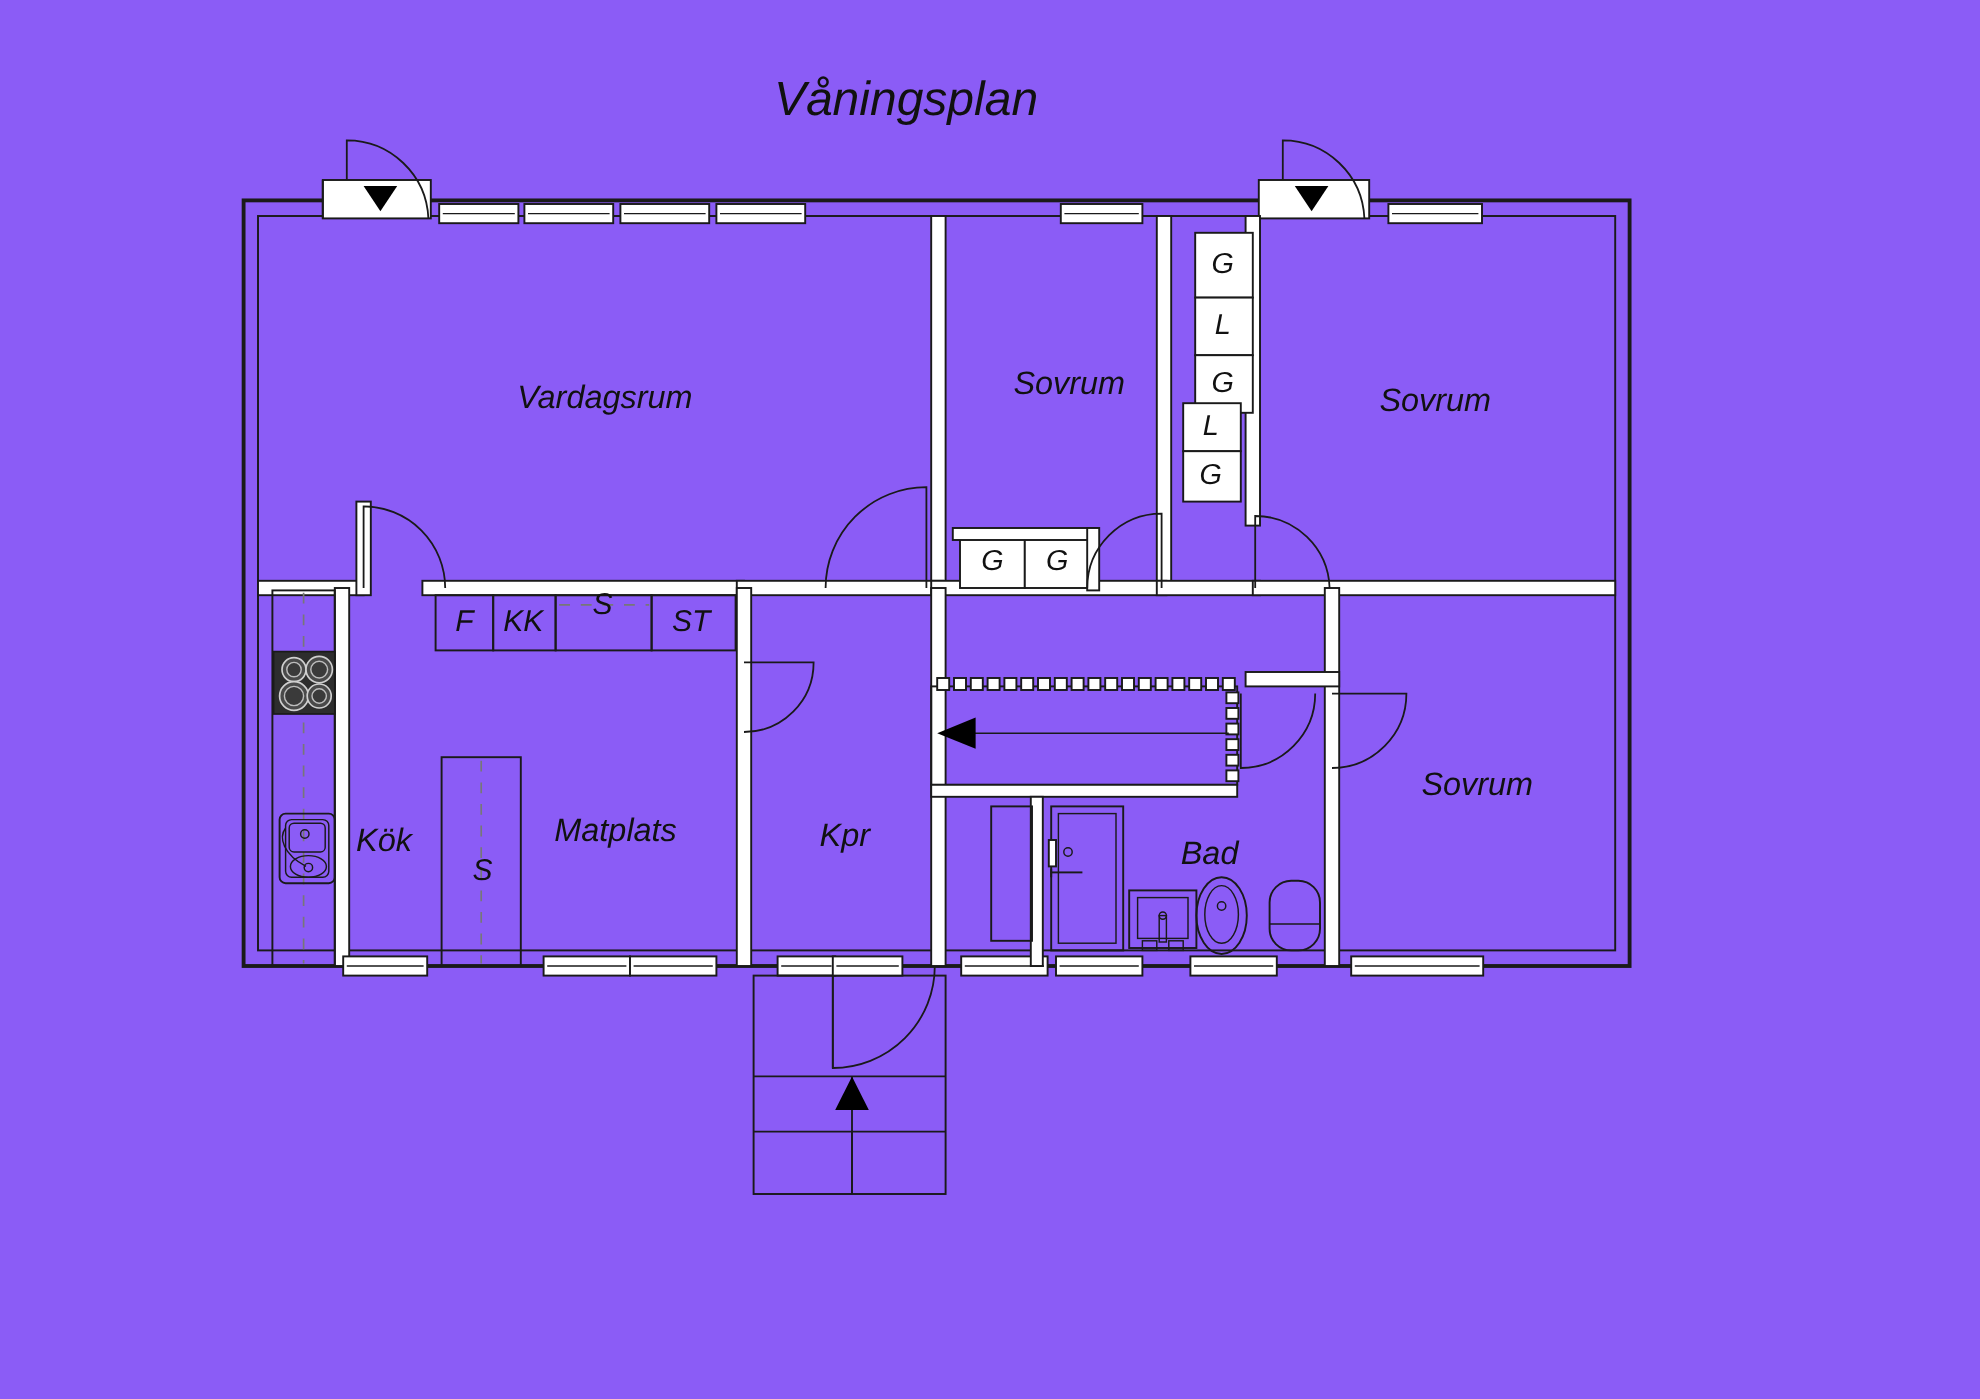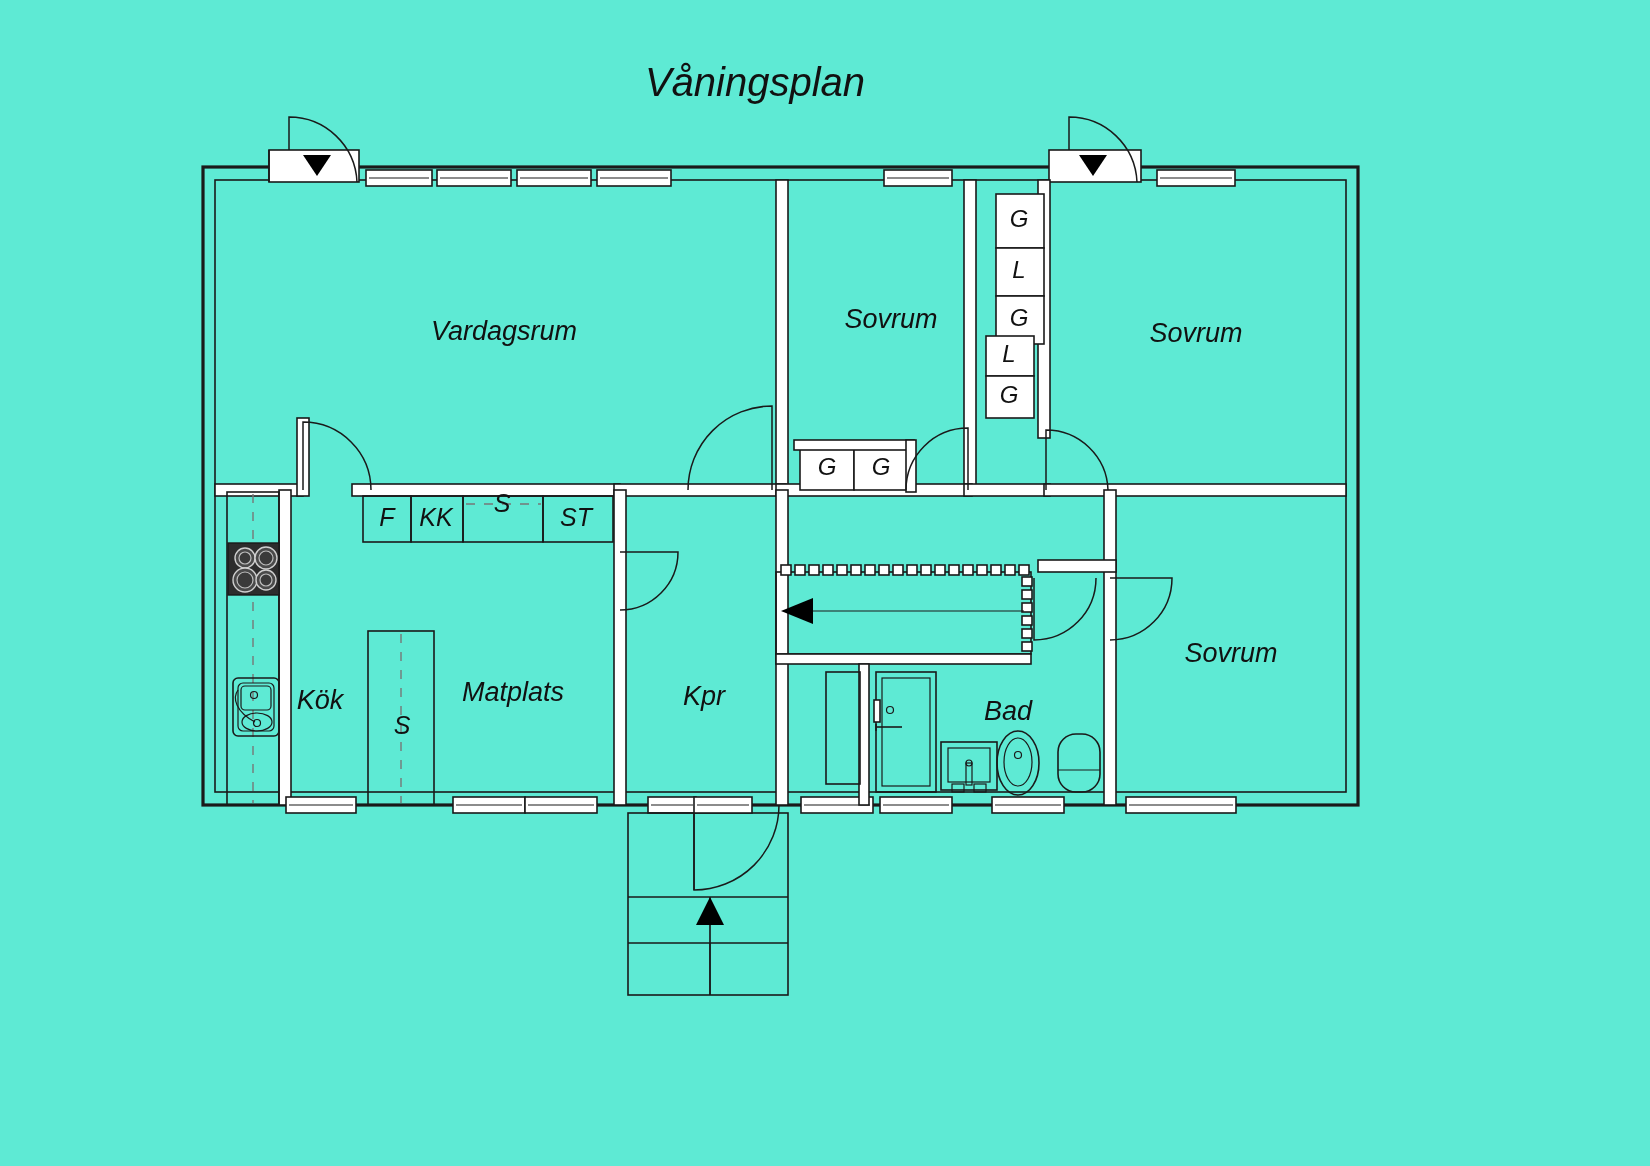--- a/index.html
+++ b/index.html
@@ -10,21 +10,21 @@
   body {
     width: 1650px;
     height: 1166px;
     font-family: "Liberation Sans", sans-serif;
     overflow: hidden;
   }
   #plan-root {
     position: relative;
     width: 1650px;
     height: 1166px;
-    background: #5eead4;
+    background: #8b5cf6;
   }
   svg.plan {
     display: block;
     width: 1650px;
     height: 1166px;
   }
   .wall-ext   { fill: none; stroke: #1a1a1a; stroke-width: 3.2; }
   .thin       { fill: none; stroke: #1a1a1a; stroke-width: 1.6; }
   .hair       { fill: none; stroke: #1a1a1a; stroke-width: 1.2; }
   .fill-white { fill: #ffffff; stroke: #1a1a1a; stroke-width: 1.6; }

